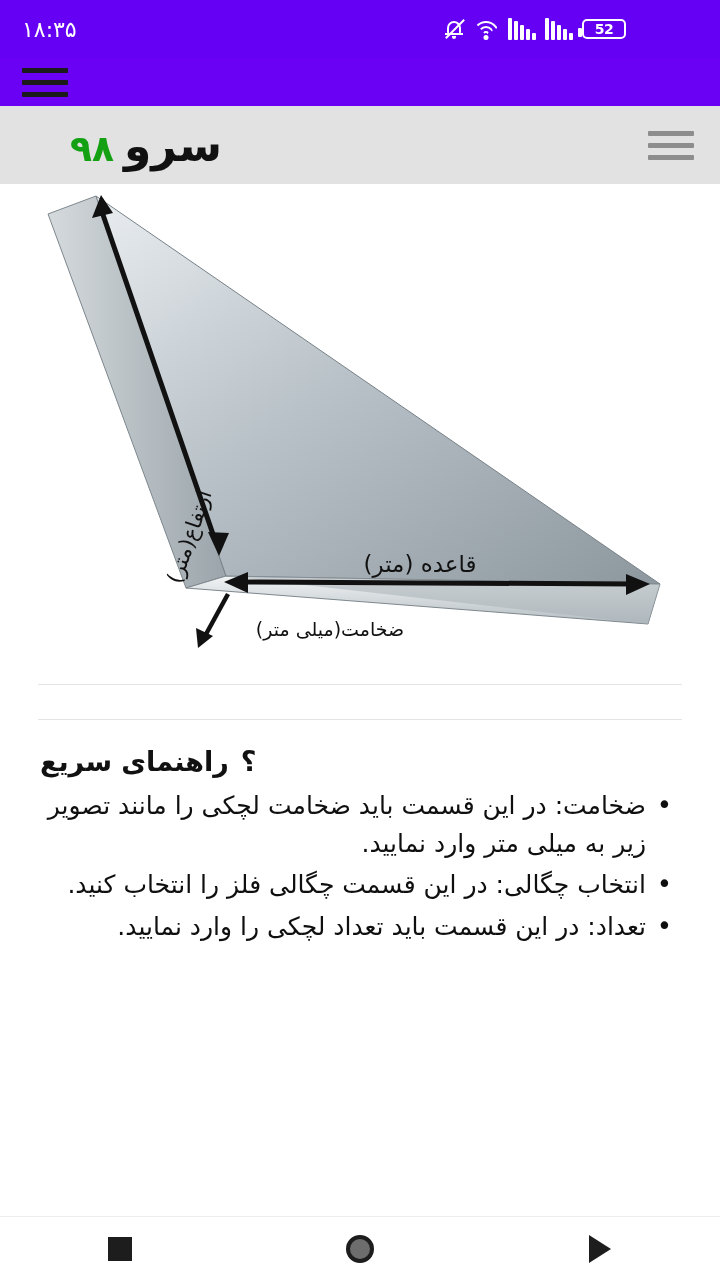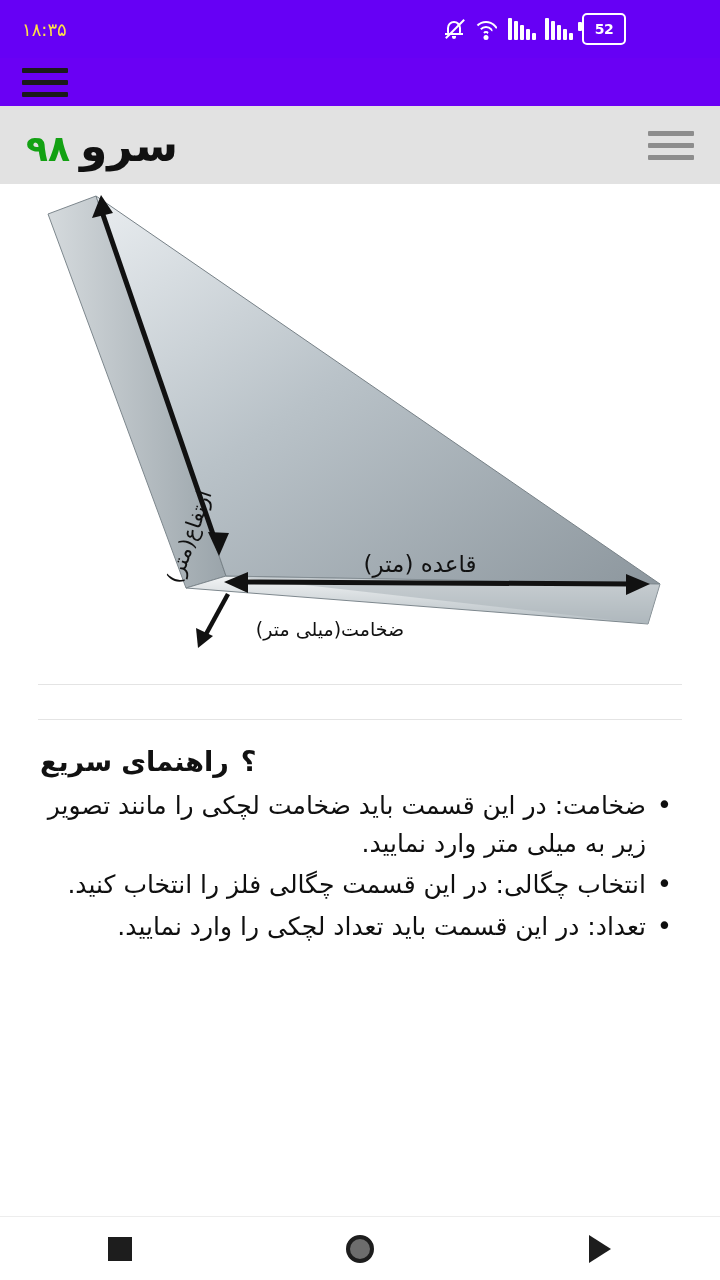--- a/index.html
+++ b/index.html
@@ -32,21 +32,21 @@
   }
   .status-left {
     display: flex;
     align-items: center;
     gap: 9px;
     margin-right: 72px;
   }
   .battery {
     position: relative;
     width: 44px;
-    height: 32px;
+    height: 20px;
     border: 2px solid #ffffff;
     border-radius: 5px;
     display: flex;
     align-items: center;
     justify-content: center;
   }
   .battery::after {
     content: "";
     position: absolute;
     left: -6px;
@@ -135,23 +135,23 @@
     border-radius: 0 0 3px 3px;
   }
   .bell .slash {
     position: absolute;
     left: -2px; top: 10px;
     width: 26px; height: 2px;
     background: #ffffff;
     transform: rotate(-45deg);
   }
   .clock {
-    font-size: 18px;
+    font-size: 22px;
     letter-spacing: 0.5px;
-    color: #fde047;
+    color: #ffffff;
   }
 
   
   .appbar-purple {
     height: 48px;
     background: #6a00f4;
     display: flex;
     align-items: center;
     justify-content: flex-end;
     padding: 0 22px;
@@ -193,20 +193,21 @@
   .brand .word {
     font-size: 44px;
     font-weight: bold;
     color: #111111;
     letter-spacing: 1px;
   }
   .brand .num {
     font-size: 36px;
     font-weight: bold;
     color: #13a113;
+    margin-left: 44px;
   }
 
   
   .content {
     flex: 1 1 auto;
     overflow: hidden;
     position: relative;
     background: #ffffff;
     padding-bottom: 0;
   }

